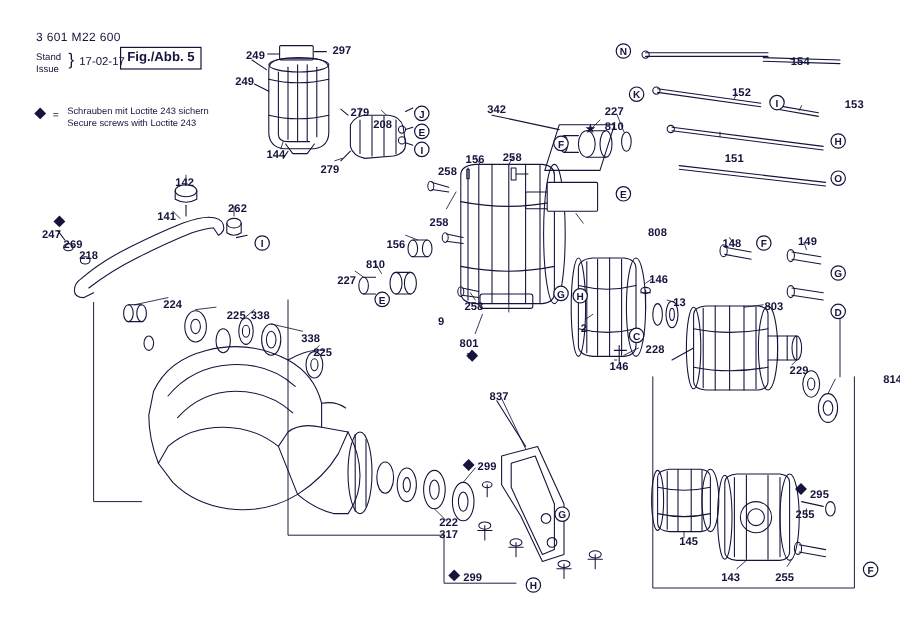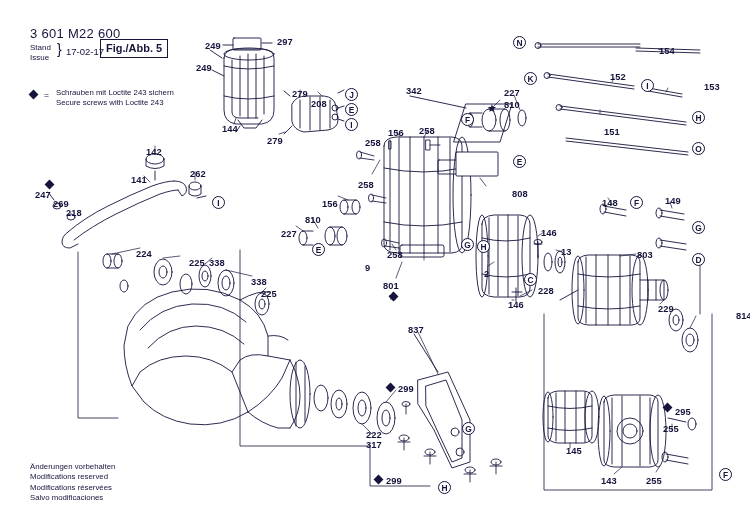--- a/index.html
+++ b/index.html
@@ -19,21 +19,21 @@
     position: absolute;
     inset: 0;
     width: 750px;
     height: 530px;
   }
   
   .hdr-partno {
     position: absolute;
     left: 30px;
     top: 26px;
-    font-size: 13px;
+    font-size: 10px;
     letter-spacing: 0.3px;
     color: #14143c;
     white-space: nowrap;
   }
   .hdr-stand {
     position: absolute;
     left: 30px;
     top: 43px;
     font-size: 8px;
     line-height: 9.5px;
@@ -166,26 +166,20 @@
 
   <div class="legend">
     <span class="diamond dm"></span>
     <span class="eq">=</span>
     <span class="lines">
       <span>Schrauben mit Loctite 243 sichern</span><br>
       <span>Secure screws with Loctite 243</span>
     </span>
   </div>
 
-  <div class="footer">
-    <span>Änderungen vorbehalten</span><br>
-    <span>Modifications reserved</span><br>
-    <span>Modifications réservées</span><br>
-    <span>Salvo modificaciones</span>
-  </div>
 
   <svg width="750" height="530" viewBox="0 0 750 530" style="position:absolute;left:0;top:0;">
     <g fill="none" stroke="#14143c" stroke-width="0.9" stroke-linejoin="round" stroke-linecap="round">
 
       <rect x="233" y="38" width="28" height="12" rx="1"></rect>
       <line x1="262" y1="43" x2="272" y2="43"></line>
       <line x1="223" y1="45" x2="233" y2="45"></line>
       <line x1="210" y1="50" x2="222" y2="58"></line>
       <line x1="212" y1="70" x2="224" y2="76"></line>
 
@@ -460,21 +454,21 @@
       <div class="lbl" style="left: 267px; top: 136px;">279</div>
       <div class="lbl" style="left: 311px; top: 99px;">208</div>
       <div class="lbl" style="left: 406px; top: 86px;">342</div>
       <div class="lbl" style="left: 504px; top: 100px;">810</div>
       <div class="lbl" style="left: 504px; top: 88px;">227</div>
       <div class="lbl" style="left: 388px; top: 128px;">156</div>
       <div class="lbl" style="left: 365px; top: 138px;">258</div>
       <div class="lbl" style="left: 419px; top: 126px;">258</div>
       <div class="lbl" style="left: 358px; top: 180px;">258</div>
       <div class="lbl" style="left: 387px; top: 250px;">258</div>
-      <div class="lbl" style="left: 470px; top: 189px; padding-left: 42px;">808</div>
+      <div class="lbl" style="left: 498px; top: 189px; padding-left: 42px;">808</div>
       <div class="lbl" style="left: 322px; top: 199px;">156</div>
       <div class="lbl" style="left: 305px; top: 215px;">810</div>
       <div class="lbl" style="left: 281px; top: 229px;">227</div>
       <div class="lbl" style="left: 365px; top: 263px;">9</div>
       <div class="lbl" style="left: 383px; top: 281px;">801</div>
       <div class="lbl" style="left: 146px; top: 147px;">142</div>
       <div class="lbl" style="left: 131px; top: 175px;">141</div>
       <div class="lbl" style="left: 190px; top: 169px;">262</div>
       <div class="lbl" style="left: 35px; top: 190px;">247</div>
       <div class="lbl" style="left: 53px; top: 199px;">269</div>

